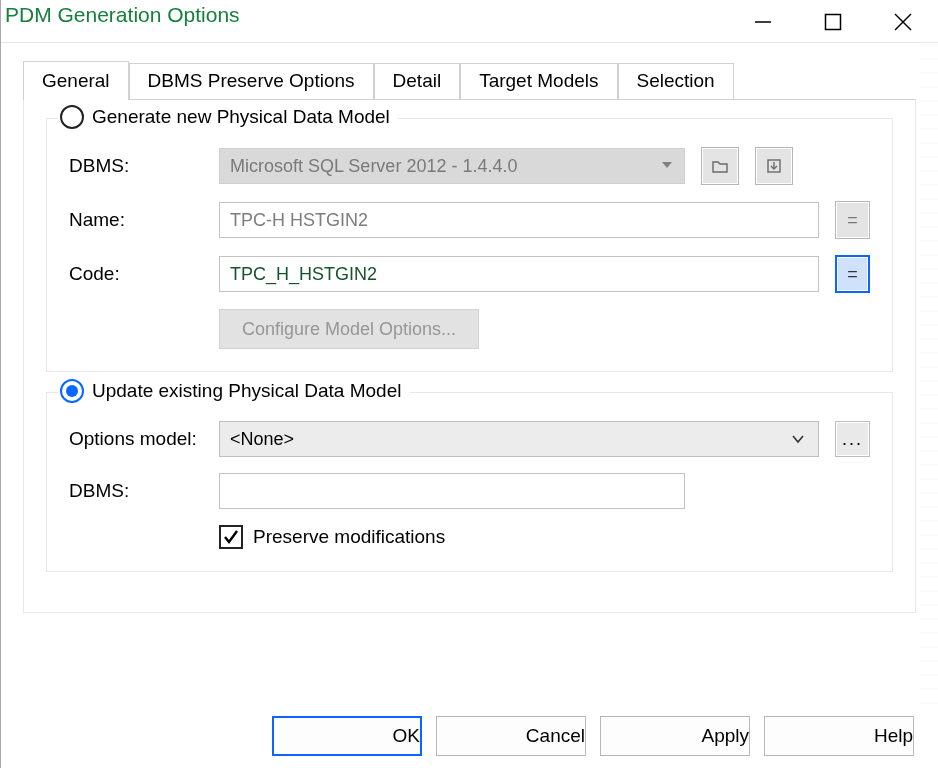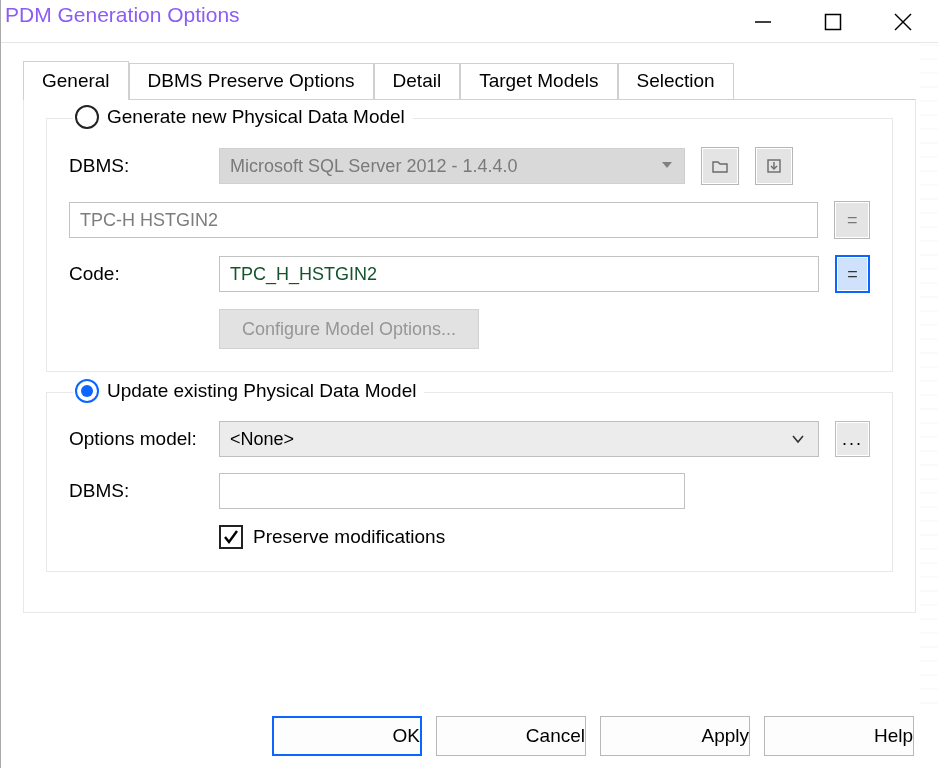--- a/index.html
+++ b/index.html
@@ -18,21 +18,21 @@
     display: flex;
     align-items: flex-start;
     justify-content: space-between;
     padding: 3px 0 0 4px;
     border-bottom: 1px solid #e6e6e6;
   }
   .titlebar .title {
     font-size: 21px;
     font-weight: 400;
     letter-spacing: 0px;
-    color: #8b5cf6;
+    color: #15803d;
     padding-top: 0;
   }
   .winbtns { display: flex; align-items: flex-start; }
   .winbtn {
     width: 70px; height: 38px;
     display: flex; align-items: center; justify-content: center;
     font-size: 18px;
     color: #000;
   }
   .winbtn svg { stroke: #000; stroke-width: 1.5; fill: none; }
@@ -74,21 +74,21 @@
 
   
   .fieldset {
     border: 1px solid #e8e8e8;
     position: relative;
     padding: 28px 22px 22px 22px;
     margin-bottom: 20px;
   }
   .fieldset .legend {
     position: absolute;
-    top: -14px; left: 26px;
+    top: -14px; left: 11px;
     background: #fff;
     padding: 0 8px 0 2px;
     display: flex; align-items: center;
     font-size: 19px;
   }
   .radio {
     width: 24px; height: 24px;
     border: 2px solid #222;
     border-radius: 50%;
     display: inline-flex;
@@ -274,20 +274,21 @@
           <svg width="18" height="18">
                 <rect x="3" y="3" width="12" height="12"></rect>
                 <line x1="9" y1="5" x2="9" y2="11"></line>
                 <polyline points="6,9 9,12 12,9"></polyline>
               </svg>
         </div>
       </div>
     </div>
 
     <div class="formrow">
+      <div class="lbl">Name:</div>
       <div class="ctrl">
         <div class="textin" style="color:#7d7d7d;">
           <span>TPC-H HSTGIN2</span>
         </div>
         <div class="iconbtn">
           <span style="color:#777;font-size:18px;">=</span>
         </div>
       </div>
     </div>
 

